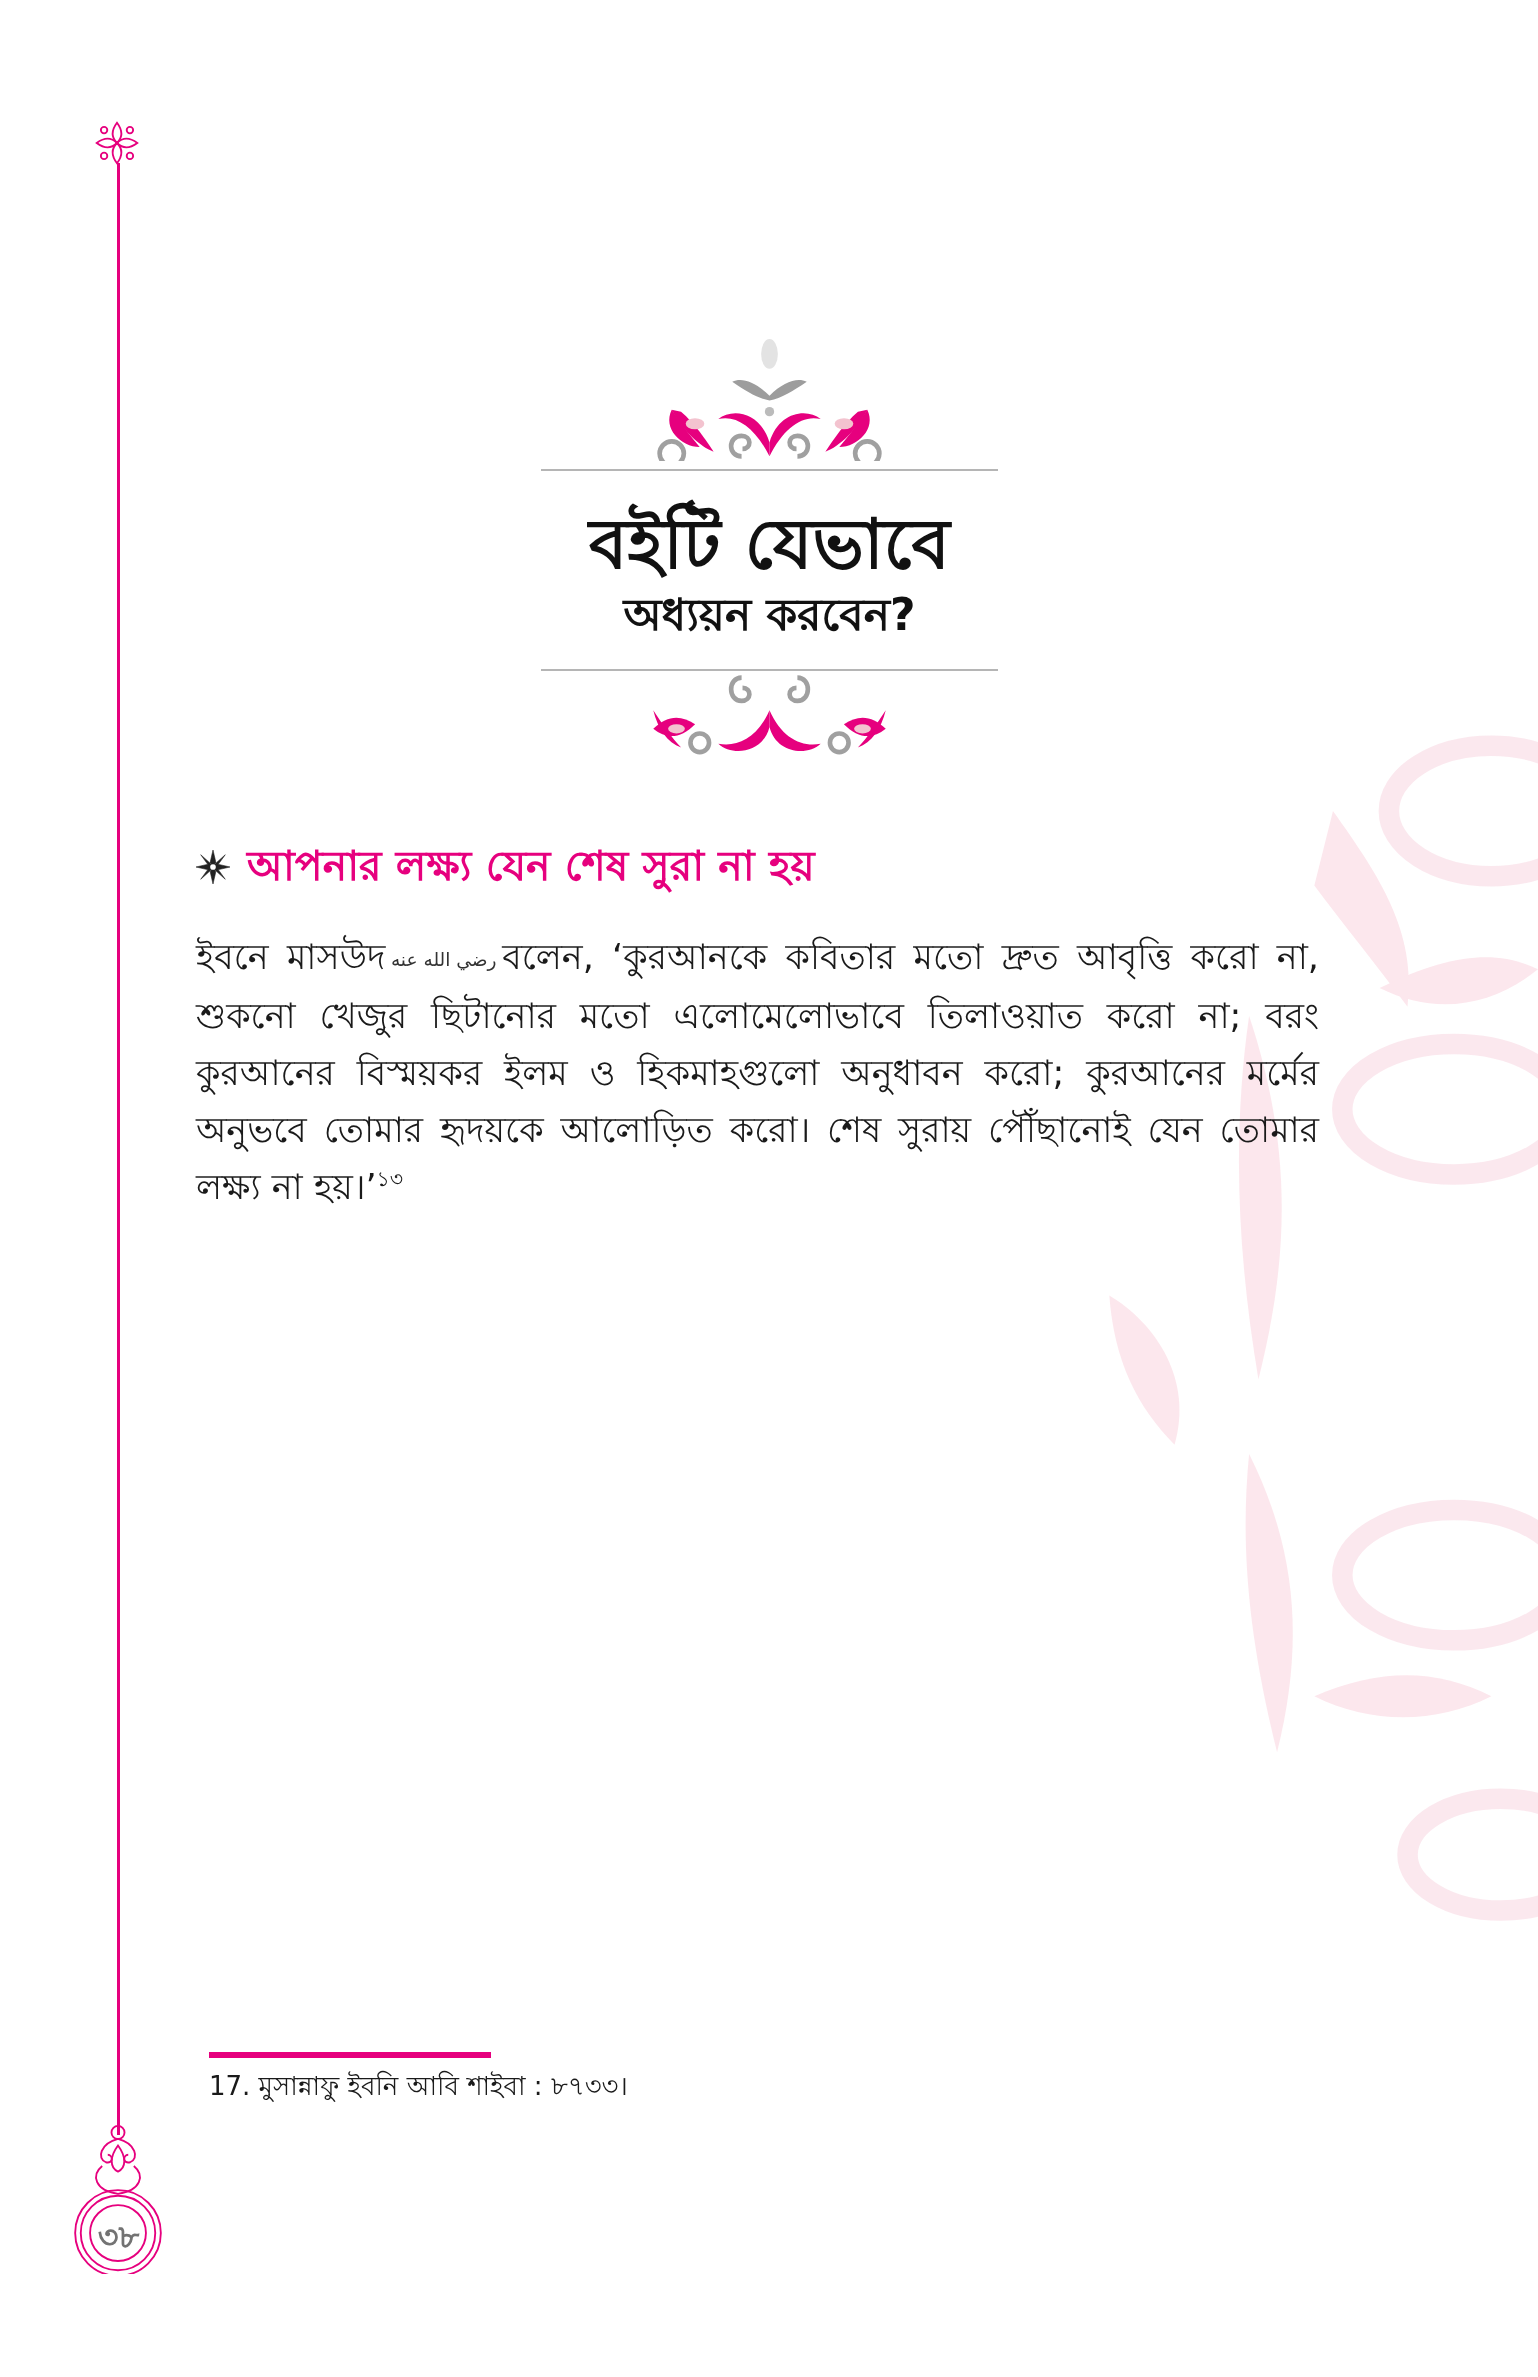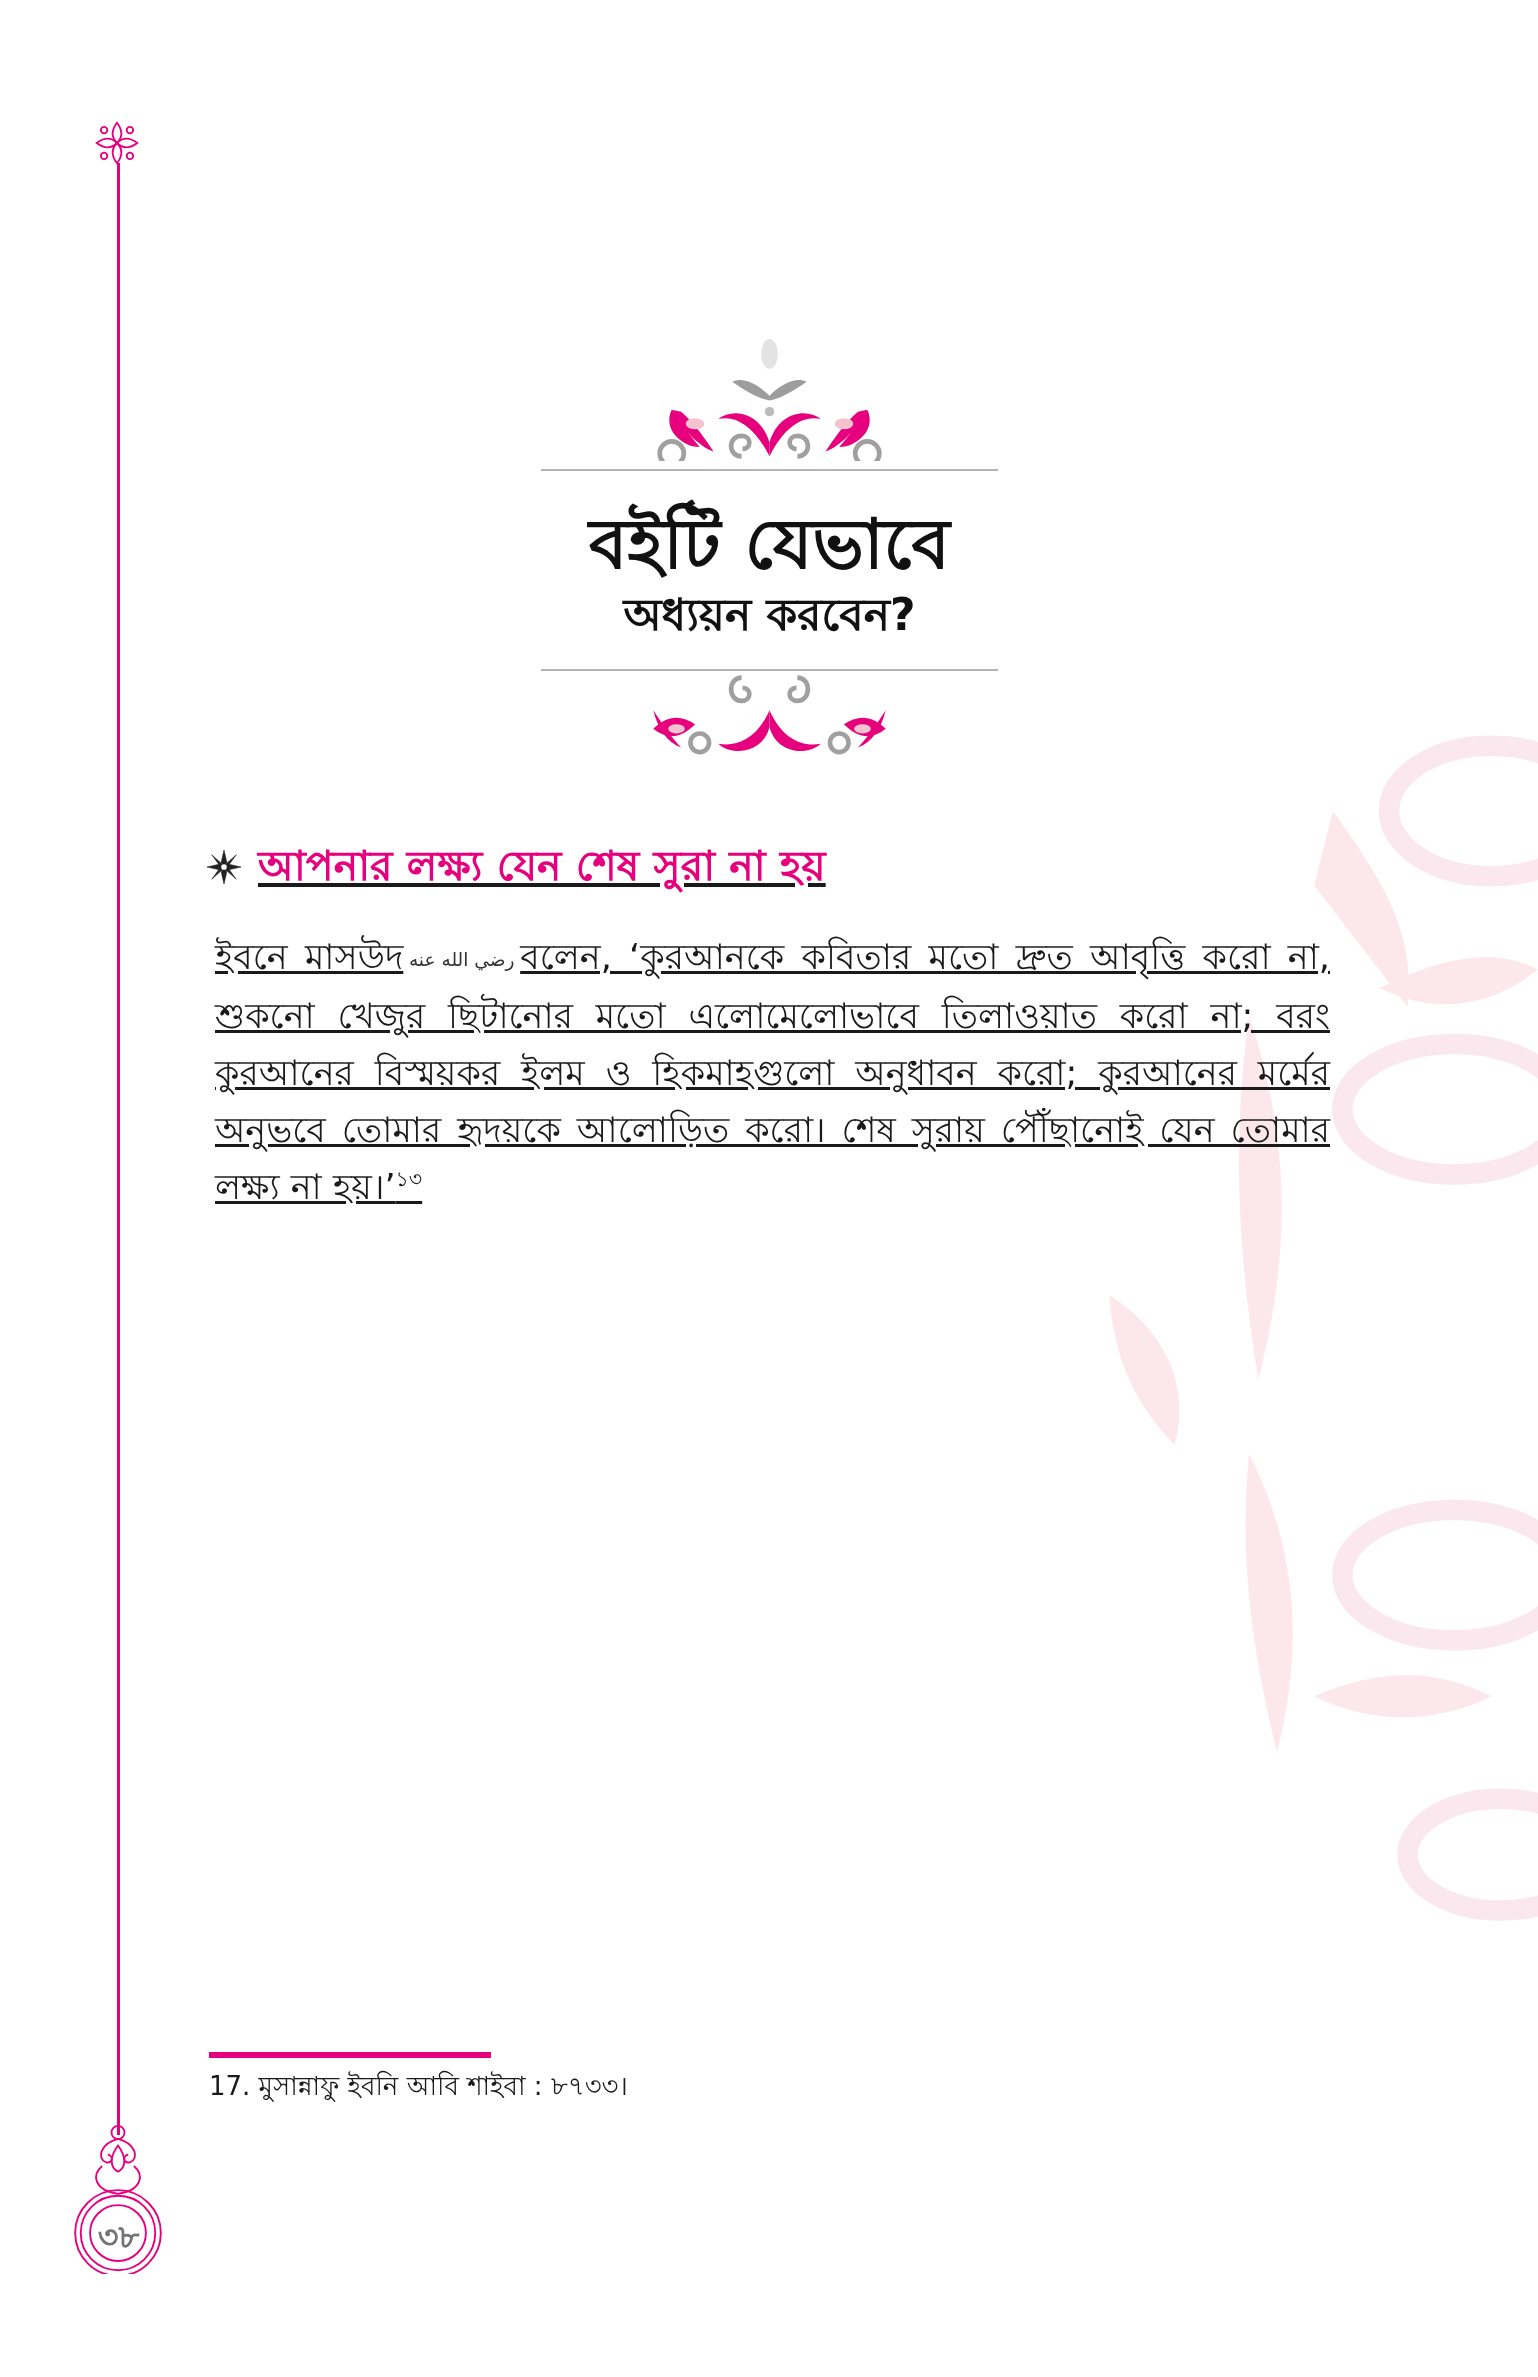--- a/index.html
+++ b/index.html
@@ -105,24 +105,23 @@
     width: 457px;
     text-align: center;
     font-size: 44px;
     font-weight: bold;
     line-height: 56px;
     color: #111;
   }
   
   .content {
     position: absolute;
-    left: 207px;
+    left: 196px;
     top: 830px;
     width: 1123px;
-    text-decoration: underline;
   }
   .section-heading {
     display: flex;
     align-items: center;
     gap: 17px;
     height: 73px;
     margin-bottom: 26px;
   }
   .section-heading .star {
     width: 34px;
@@ -134,21 +133,21 @@
     font-weight: bold;
     color: #e6007e;
     line-height: 73px;
     white-space: nowrap;
   }
   .para {
     font-size: 35px;
     line-height: 57px;
     text-align: justify;
     text-align-last: left;
-    margin: 0 0 28px 8px;
+    margin: 0 0 28px 0;
     color: #1a1a1a;
   }
   .honorific {
     display: inline-block;
     font-size: 18.6px;
     vertical-align: middle;
     color: #333;
     margin: 0 5.6px;
   }
   sup.fn-ref {

